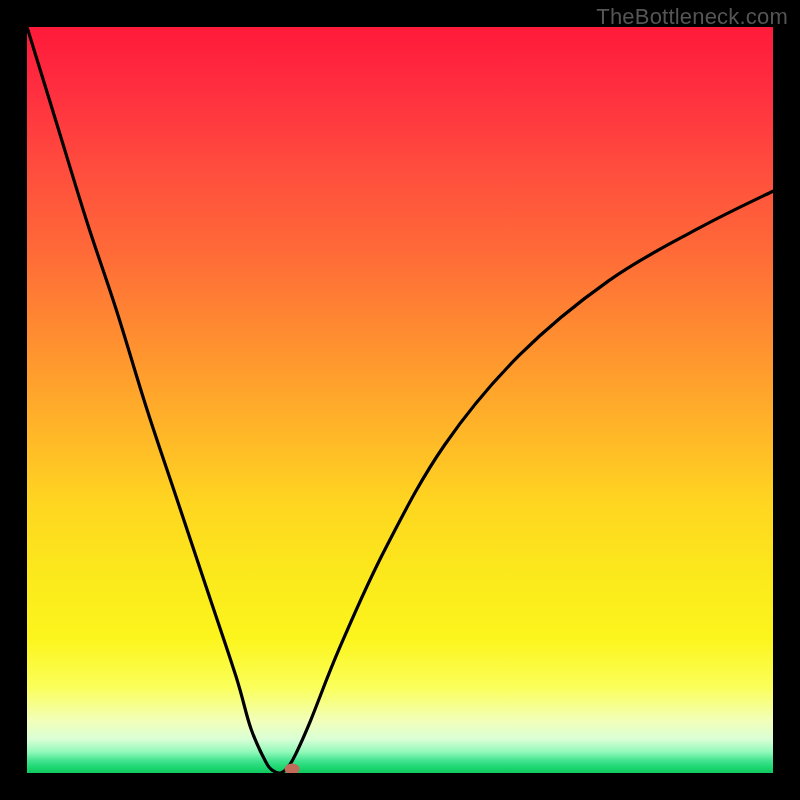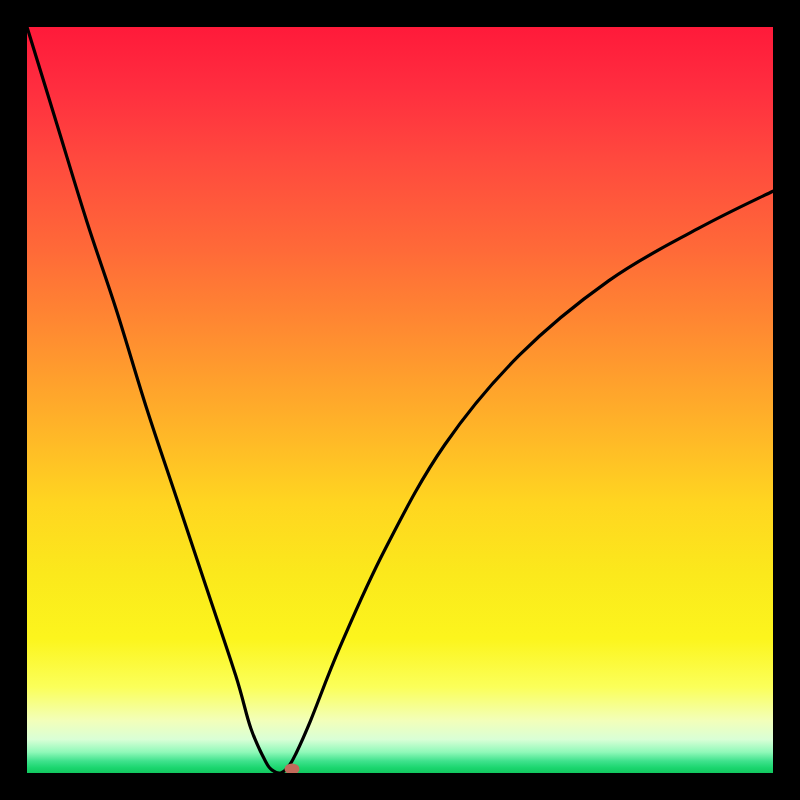--- a/index.html
+++ b/index.html
@@ -69,20 +69,21 @@
     border-radius: 50%;
     background: #c26b5b;
     z-index: 3;
     transform: translate(-50%, -50%);
   }
 </style>
 </head>
 <body>
 
 <div class="container">
+  <div class="watermark">TheBottleneck.com</div>
   <div class="plot-area">
     <div class="gradient"></div>
     <svg class="curve" viewBox="0 0 746 746" preserveAspectRatio="none">
       <path id="curve-path" fill="none" stroke="#000" stroke-width="3.2" stroke-linecap="round" stroke-linejoin="round" d="M 0.00 0.00 C 5.37 17.46, 19.10 62.07, 29.84 96.98 C 40.58 131.89, 48.94 160.39, 59.68 193.96 C 70.42 227.53, 78.78 249.91, 89.52 283.48 C 100.26 317.05, 108.62 346.89, 119.36 380.46 C 130.10 414.03, 138.46 437.75, 149.20 469.98 C 159.94 502.21, 168.30 527.27, 179.04 559.50 C 189.78 591.73, 200.82 623.51, 208.88 649.02 C 216.94 674.53, 218.43 685.80, 223.80 701.24 C 229.17 716.68, 234.69 727.16, 238.72 734.81 C 242.75 742.46, 243.49 741.75, 246.18 743.76 C 248.87 745.78, 250.95 746.67, 253.64 746.00 C 256.33 745.33, 258.41 743.39, 261.10 740.03 C 263.79 736.68, 264.53 735.68, 268.56 727.35 C 272.59 719.02, 275.42 713.25, 283.48 693.78 C 291.54 674.31, 299.89 650.06, 313.32 619.18 C 326.75 588.30, 339.28 558.46, 358.08 522.20 C 376.88 485.94, 393.59 452.67, 417.76 417.76 C 441.93 382.85, 462.82 357.78, 492.36 328.24 C 521.90 298.70, 549.65 276.47, 581.88 253.64 C 614.11 230.81, 641.86 217.53, 671.40 201.42 C 700.94 185.31, 732.57 170.83, 746.00 164.12"></path>
     </svg>
     <div class="marker" id="marker" style="left: 264.83px; top: 742.27px; background: rgb(194, 107, 91);"></div>
   </div>
 </div>
 
 </body></html>

